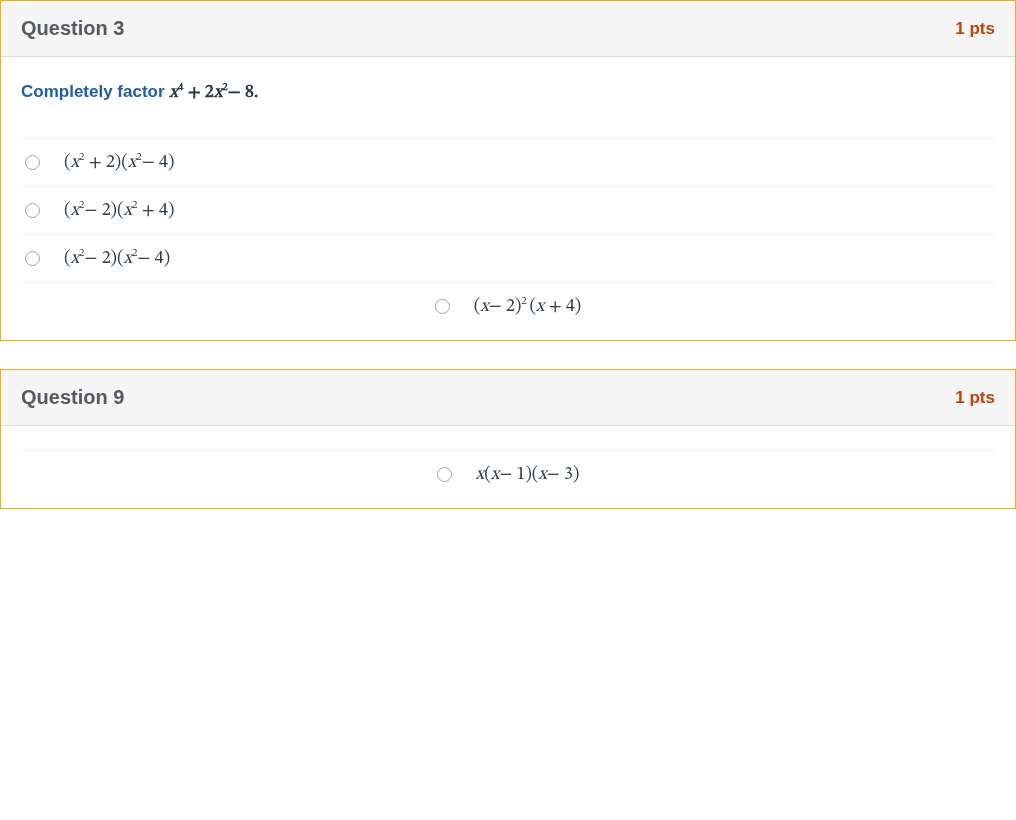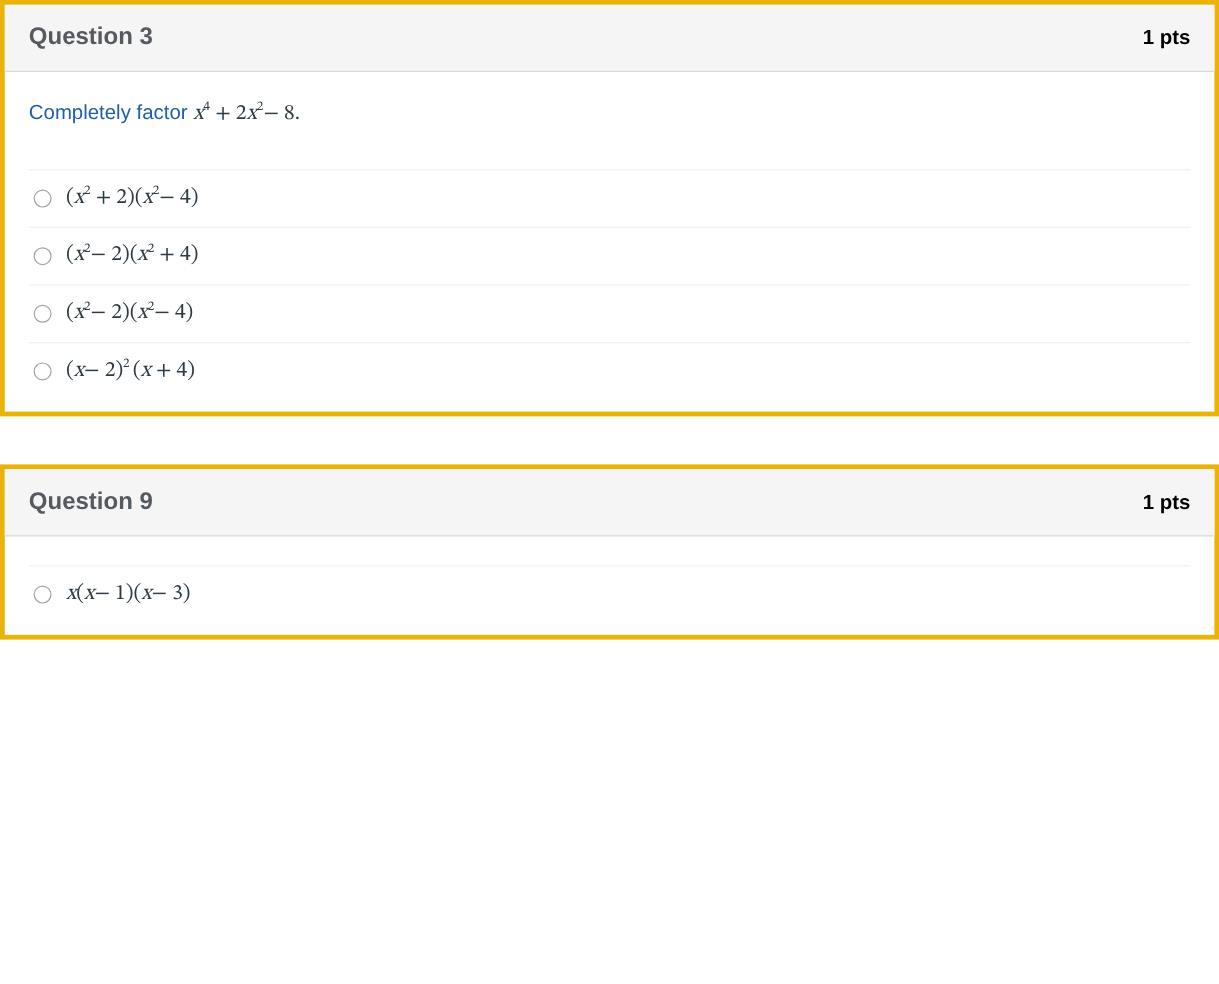--- a/index.html
+++ b/index.html
@@ -1,25 +1,25 @@
 <!DOCTYPE html>
 <html><head>
   <meta charset="utf-8">
   <style>
     * { box-sizing: border-box; margin: 0; padding: 0; }
     body { font-family: "Helvetica Neue", Helvetica, Arial, sans-serif; background: #fff; width: 1016px; padding: 0; color: #2d3b45; }
-    .question-block { border: 4px solid #eab308; margin-bottom: 40px; }
+    .question-block { border: 1px solid #eab308; margin-bottom: 28px; }
     .q-header { display: flex; justify-content: space-between; align-items: center; background: #f5f5f5; border-bottom: 1px solid #d9dadb; padding: 16px 20px; }
     .q-title { font-size: 20px; font-weight: 700; color: #555a60; }
-    .q-pts { font-size: 17px; font-weight: 700; color: #000000; }
+    .q-pts { font-size: 17px; font-weight: 700; color: #c2410c; }
     .q-body { padding: 24px 20px 10px; }
-    .prompt { color: #1f5ea8; font-size: 17px; margin-bottom: 34px; padding-left: 0; }
+    .prompt { color: #1f5ea8; font-size: 17px; margin-bottom: 34px; padding-left: 0; font-weight: bold; }
     .options { border-top: 1px solid #eef0f1; }
-    .opt-row { display: flex; align-items: center; gap: 12px; padding: 12px 4px; border-bottom: 1px solid #eef0f1; }
-    .opt-row:last-child { border-bottom: none; }
+    .opt-row { display: flex; align-items: center; gap: 24px; padding: 12px 4px; border-bottom: 1px solid #eef0f1; }
+    .opt-row:last-child { border-bottom: none; justify-content: center; }
     .radio { appearance: none; width: 15px; height: 15px; border: 1.5px solid #9fa4a8; border-radius: 50%; background: #fff; flex: 0 0 auto; cursor: pointer; }
     .math { font-family: "STIX Two Math", "Times New Roman", serif; font-size: 18px; color: #2d3b45; font-style: italic; }
     .math .n { font-style: normal; }
     .math sup { font-size: 11px; font-style: normal; vertical-align: super; line-height: 0; }
     .prompt .math { color: #2d3b45; }
     .prompt-text { color: #1f5ea8; font-size: 17px; }
   </style>
 </head>
 <body>
 

